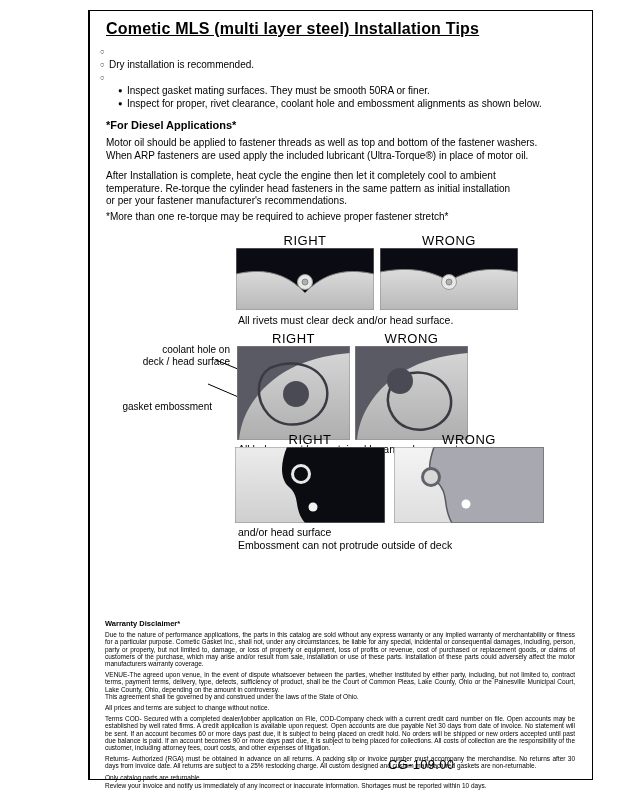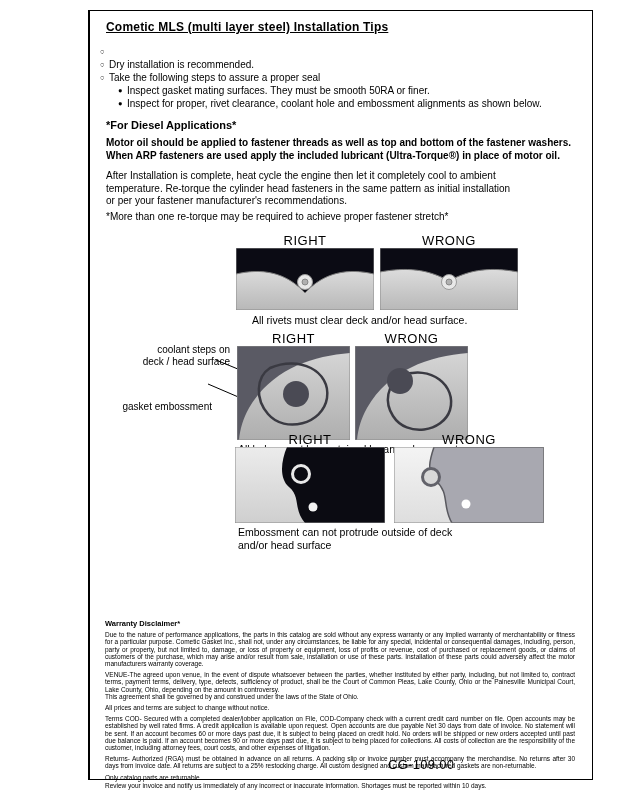--- a/index.html
+++ b/index.html
@@ -2,31 +2,31 @@
 <html><head>
 <meta charset="utf-8">
 <style>
   * { box-sizing: border-box; margin: 0; padding: 0; }
   html, body { width: 618px; height: 800px; background: #fff; }
   body { font-family: "Liberation Sans", sans-serif; color: #000; position: relative; overflow: hidden; }
 
   .frame { position: absolute; left: 88px; top: 10px; width: 505px; height: 770px;
            border: 1px solid #000; border-left-width: 2px; }
 
-  .title { position: absolute; left: 106px; top: 20px; font-size: 12px; font-weight: bold;
+  .title { position: absolute; left: 106px; top: 20px; font-size: 16px; font-weight: bold;
            text-decoration: underline; letter-spacing: 0.2px; }
 
   .bullets { position: absolute; left: 100px; top: 45px; width: 478px; font-size: 10px; line-height: 13px; }
   .bullet { display: flex; align-items: flex-start; }
   .marker { flex: 0 0 auto; width: 9px; font-size: 7.5px; line-height: 13px; }
   .sub { margin-left: 18px; }
 
   .h2 { position: absolute; left: 106px; top: 119px; font-size: 11px; font-weight: bold; text-align: right; }
   .body-text { position: absolute; left: 106px; width: 468px; font-size: 10px; line-height: 12.5px; white-space: pre-line; }
-  .p1 { top: 137px; font-weight: bold; }
+  .p1 { top: 137px; }
   .p2 { top: 170px; }
   .note { top: 211px; }
 
   .flabel { position: absolute; font-size: 13px; text-align: center; letter-spacing: 0.5px; }
   .photo { position: absolute; font-size: 0; }
   .photo svg { display: block; }
   .fcaption { position: absolute; font-size: 10.5px; line-height: 12.5px; }
 
   .callout { position: absolute; font-size: 10px; line-height: 11.5px; text-align: right; }
   .pointer-lines { position: absolute; left: 100px; top: 350px; }
@@ -49,21 +49,20 @@
   <div class="bullets">
     <div class="bullet">
       <span class="marker">○</span>
     </div>
     <div class="bullet">
       <span class="marker">○</span>
       <span>Dry installation is recommended.</span>
     </div>
     <div class="bullet">
       <span class="marker">○</span>
-      <span>Take the following steps to assure a proper seal</span>
     </div>
     <div class="bullet sub">
       <span class="marker">●</span>
       <span>Inspect gasket mating surfaces.  They must be smooth 50RA or finer.</span>
     </div>
     <div class="bullet sub">
       <span class="marker">●</span>
       <span>Inspect for proper, rivet clearance, coolant hole and embossment alignments as shown below.</span>
     </div>
   </div>
@@ -106,27 +105,27 @@
       </defs>
       <rect width="138" height="62" fill="url(#g1w)"></rect>
       <path d="M0,0 H138 V24 C112,19 90,21 69,33 C48,21 26,19 0,24 Z" fill="#0b0b14"></path>
       <path d="M0,24 C26,19 48,21 69,33 C90,21 112,19 138,24" fill="none" stroke="#7d7d7d" stroke-width="1"></path>
       <circle cx="69" cy="34" r="7.5" fill="#e8e8e8" stroke="#9a9a9a" stroke-width="1"></circle>
       <circle cx="69" cy="34" r="3" fill="#b0b0b0" stroke="#787878" stroke-width="0.8"></circle>
       <rect width="138" height="62" fill="none" stroke="#8a8a8a" stroke-width="1"></rect>
     </svg>
   </div>
 
-  <div class="fcaption" style="left:238px; top:314px;margin-left:14px;">All rivets must clear deck and/or head surface.</div>
+  <div class="fcaption" style="left:238px; top:314px;">All rivets must clear deck and/or head surface.</div>
 
   <div class="flabel" style="left:237px; top:331px; width:113px;">RIGHT</div>
   <div class="flabel" style="left:355px; top:331px; width:113px;">WRONG</div>
 
   <div class="callout" style="left:112px; top:344px; width:118px;">
-    <div>coolant steps on</div>
+    <div>coolant hole on</div>
     <div>deck / head surface</div>
   </div>
   <div class="callout" style="left:100px; top:377px; width:112px;margin-top:24px;">gasket embossment</div>
 
   <div class="pointer-lines">
     <svg width="200" height="65" viewBox="0 0 200 65">
       <line x1="116" y1="10" x2="196" y2="43" stroke="#000" stroke-width="1"></line>
       <line x1="108" y1="34" x2="164" y2="58" stroke="#000" stroke-width="1"></line>
     </svg>
   </div>
@@ -194,22 +193,22 @@
       </defs>
       <rect width="150" height="76" fill="url(#g3w)"></rect>
       <path d="M40,0 H150 V76 H58 C48,60 56,46 42,34 C32,25 36,12 40,0 Z" fill="#a8a8b0" stroke="#5a5a60" stroke-width="1.5"></path>
       <circle cx="37" cy="30" r="8.5" fill="#d8d8d8" stroke="#62626a" stroke-width="3"></circle>
       <circle cx="72" cy="57" r="4.5" fill="#fff"></circle>
       <rect width="150" height="76" fill="none" stroke="#8a8a8a" stroke-width="1"></rect>
     </svg>
   </div>
 
   <div class="fcaption" style="left:238px; top:526px;">
+    <div>and/or head surface</div>
     <div>Embossment can not protrude outside of deck</div>
-    <div>and/or head surface</div>
   </div>
 
   <div class="fineprint">
     <div class="fp-head">Warranty Disclaimer*</div>
     <p>Due to the nature of performance applications, the parts in this catalog are sold without any express warranty or any implied warranty of merchantability or fitness for a particular purpose.  Cometic Gasket Inc., shall not, under any circumstances, be liable for any special, incidental or consequential damages, including, person, party or property, but not limited to, damage, or loss of property or equipment, loss of profits or revenue, cost of purchased or replacement goods, or claims of customers of the purchase, which may arise and/or result from sale, installation or use of these parts.  Installation of these parts could adversely affect the motor manufacturers warranty coverage.</p>
     <p>VENUE-The agreed upon venue, in the event of dispute whatsoever between the parties, whether instituted by either party, including, but not limited to, contract terms, payment terms, delivery, type, defects, sufficiency of product, shall be the Court of Common Pleas, Lake County, Ohio or the Painesville Municipal Court, Lake County, Ohio, depending on the amount in controversy.
 This agreement shall be governed by and construed under the laws of the State of Ohio.</p>
     <p>All prices and terms are subject to change without notice.</p>
     <p>Terms COD- Secured with a completed dealer/jobber application on File, COD-Company check with a current credit card number on file.  Open accounts may be established by well rated firms.  A credit application is available upon request.  Open accounts are due payable Net 30 days from date of invoice.  No statement will be sent.  If an account becomes 60 or more days past due, it is subject to being placed on credit hold.  No orders will be shipped or new orders accepted until past due balance is paid.  If an account becomes 90 or more days past due, it is subject to being placed for collections.  All costs of collection are the responsibility of the customer, including attorney fees, court costs, and other expenses of litigation.</p>
     <p>Returns- Authorized (RGA) must be obtained in advance on all returns.  A packing slip or invoice number must accompany the merchandise.  No returns after 30 days from invoice date.  All returns are subject to a 25% restocking charge.  All custom designed and custom manufactured gaskets are non-returnable.</p>

